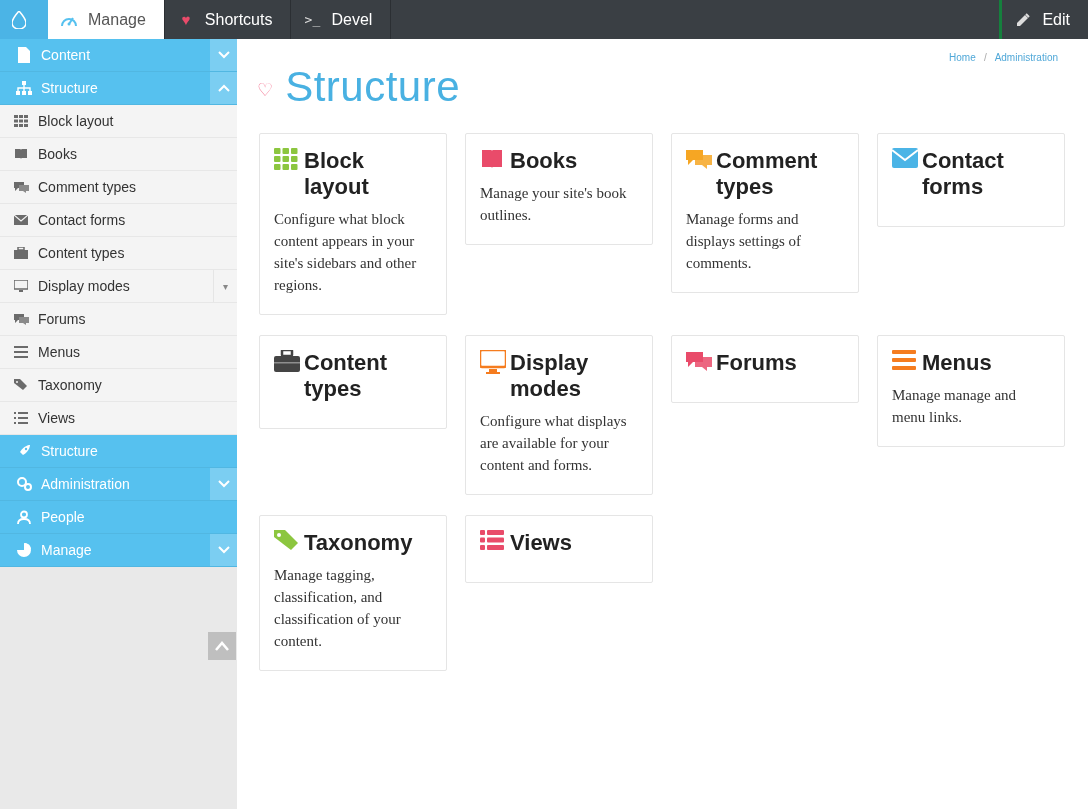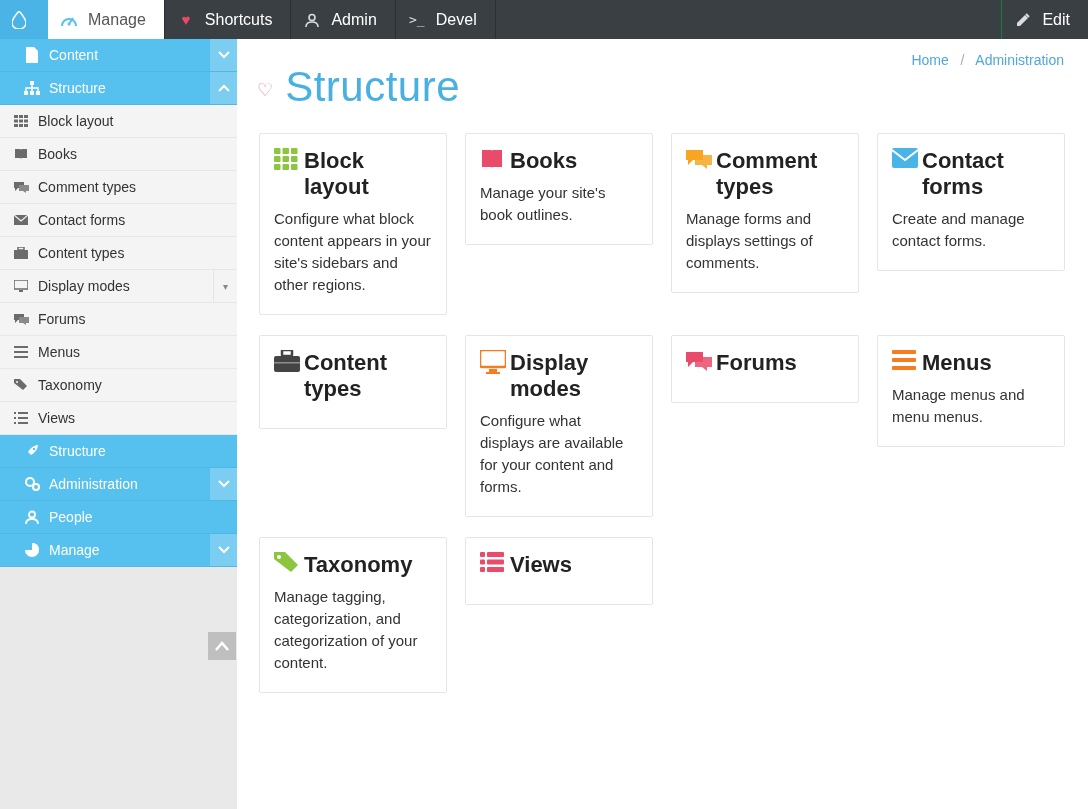--- a/index.html
+++ b/index.html
@@ -6,47 +6,47 @@
 html, body { width: 1088px; height: 809px; font-family: "Helvetica Neue", Arial, sans-serif; background: #f0f0f0; overflow: hidden; }
 a { text-decoration: none; }
 
 
 .toolbar { height: 39px; background: #3a3f44; display: flex; align-items: stretch; color: #fff; font-size: 16px; }
 .toolbar .tb-item { display: flex; align-items: center; padding: 0 18px 0 12px; cursor: pointer; border-right: 1px solid #2b2f33; }
 .toolbar .tb-item.logo { background: #4bb4e6; padding: 0 10px; border: none; }
 .toolbar .tb-item.active { background: #fff; color: #555; }
 .toolbar .tb-item .icon { width: 18px; display: inline-flex; justify-content: center; margin-right: 10px; font-size: 15px; }
 .toolbar .spacer { flex: 1; }
-.toolbar .tb-item.edit { border-left: 1px solid #15803d; border-right: none; }
+.toolbar .tb-item.edit { border-left: 3px solid #15803d; border-right: none; }
 
 
 .sidebar { position: absolute; top: 39px; left: 0; width: 237px; bottom: 0; background: #e9e9e9; }
-.sidebar .sb-item { display: flex; align-items: center; height: 33px; padding-left: 21px; font-size: 14px; color: #333; border-bottom: 1px solid rgba(0,0,0,0.05); cursor: pointer; position: relative; }
+.sidebar .sb-item { display: flex; align-items: center; height: 33px; padding-left: 13px; font-size: 14px; color: #333; border-bottom: 1px solid rgba(0,0,0,0.05); cursor: pointer; position: relative; }
 .sidebar .sb-item .icon { width: 22px; display: inline-flex; justify-content: center; color: #6b6b6b; font-size: 14px; }
 .sidebar .sb-item .label { padding-left: 6px; }
 .sidebar .sb-item.blue { background: #56c1ef; color: #fff; }
 .sidebar .sb-item.blue .icon { color: #fff; }
 .sidebar .sb-item .chev { position: absolute; right: 0; top: 0; width: 27px; height: 100%; display: flex; align-items: center; justify-content: center; background: rgba(255,255,255,0.22); color: #fff; }
 .sidebar .sb-item.sub { padding-left: 10px; background: #f4f4f4; }
 .sidebar .sb-item .mini-chev { position: absolute; right: 0; top: 0; width: 24px; height: 100%; display: flex; align-items: center; justify-content: center; color: #888; font-size: 10px; border-left: 1px solid rgba(0,0,0,0.06); }
 
 
 .main { position: absolute; left: 237px; right: 0; top: 39px; bottom: 0; background: #fff; }
-.breadcrumb { position: absolute; top: 13px; right: 24px; font-size: 14px; color: #aaa; }
+.breadcrumb { position: absolute; top: 13px; right: 30px; font-size: 10px; color: #aaa; }
 .breadcrumb a { color: #50a8d8; }
 .page-title-row { display: flex; align-items: center; padding: 24px 0 0 20px; }
 .page-title-row .heart { color: #f47f9a; font-size: 18px; margin-right: 12px; margin-top: 6px; }
 .page-title { font-size: 42px; font-weight: 300; color: #49b1e2; letter-spacing: 0.5px; }
 
 .cards { padding: 22px 22px 0 22px; display: grid; grid-template-columns: repeat(4, 188px); grid-auto-rows: auto; gap: 20px 18px; align-items: start; }
 .card { background: #fff; border: 1px solid #e5e5e5; border-radius: 2px; padding: 14px 14px 18px 14px; }
 .card-head { display: flex; align-items: flex-start; margin-bottom: 8px; }
 .card-head .cicon { width: 30px; font-size: 22px; line-height: 26px; flex-shrink: 0; }
 .card-head .ctitle { font-size: 22px; font-weight: 700; color: #222; line-height: 26px; }
-.card-desc { font-size: 15px; color: #333; line-height: 22px; }
+.card-desc { font-size: 15px; color: #333; line-height: 22px; font-family: Liberation Serif, serif; }
 
 
 .c-green  { color: #8cc63f; }
 .c-pink   { color: #e94b6a; }
 .c-orange { color: #f6a623; }
 .c-blue   { color: #4bb4e6; }
 .c-dark   { color: #444; }
 .c-orange2{ color: #f57c1f; }
 .c-red    { color: #e94b6a; }
 .c-menu   { color: #f57c1f; }
@@ -73,29 +73,20 @@
           <path d="M1 13 A7 7 0 0 1 15 13" fill="none" stroke="currentColor" stroke-width="2"></path>
           <circle cx="8" cy="11" r="1.5" fill="currentColor"></circle>
           <line x1="8" y1="11" x2="12" y2="5" stroke="currentColor" stroke-width="2"></line>
         </svg>
     </span>
     <span>Manage</span>
   </div>
   <div class="tb-item">
     <span class="icon" style="color:#e94b6a;">♥</span>
     <span>Shortcuts</span>
-  </div>
-  <div class="tb-item">
-    <span class="icon">
-      <svg width="14" height="14" viewBox="0 0 14 14">
-          <circle cx="7" cy="4.5" r="3" fill="none" stroke="#ddd" stroke-width="1.6"></circle>
-          <path d="M1 14 C1 10 4 9 7 9 C10 9 13 10 13 14" fill="none" stroke="#ddd" stroke-width="1.6"></path>
-        </svg>
-    </span>
-    <span>Admin</span>
   </div>
   <div class="tb-item">
     <span class="icon" style="color:#ddd;font-family:monospace;font-size:13px;">&gt;_</span>
     <span>Devel</span>
   </div>
   <div class="spacer"></div>
   <div class="tb-item edit">
     <span class="icon">
       <svg width="14" height="14" viewBox="0 0 14 14">
           <path d="M1 13 L1 10 L9 2 L12 5 L4 13 Z" fill="#ddd"></path>
@@ -351,21 +342,20 @@
     <div class="card">
       <div class="card-head">
         <span class="cicon c-blue">
           <svg width="26" height="20" viewBox="0 0 26 20">
               <rect x="0" y="0" width="26" height="20" rx="2" fill="currentColor"></rect>
               <path d="M0 2 L13 12 L26 2" fill="none" stroke="#fff" stroke-width="2"></path>
             </svg>
         </span>
         <span class="ctitle">Contact forms</span>
       </div>
-      <div class="card-desc">Create and manage contact forms.</div>
     </div>
 
     <div class="card">
       <div class="card-head">
         <span class="cicon c-dark">
           <svg width="26" height="22" viewBox="0 0 26 22">
               <rect x="0" y="6" width="26" height="16" rx="2" fill="currentColor"></rect>
               <rect x="8" y="0" width="10" height="6" rx="1" fill="none" stroke="currentColor" stroke-width="2.5"></rect>
               <rect x="0" y="12" width="26" height="1.5" fill="#fff" opacity="0.4"></rect>
             </svg>
@@ -404,34 +394,34 @@
       <div class="card-head">
         <span class="cicon c-menu">
           <svg width="24" height="20" viewBox="0 0 24 20">
               <rect x="0" y="0" width="24" height="4" rx="1" fill="currentColor"></rect>
               <rect x="0" y="8" width="24" height="4" rx="1" fill="currentColor"></rect>
               <rect x="0" y="16" width="24" height="4" rx="1" fill="currentColor"></rect>
             </svg>
         </span>
         <span class="ctitle">Menus</span>
       </div>
-      <div class="card-desc">Manage menus and menu menus.</div>
+      <div class="card-desc">Manage manage and menu links.</div>
     </div>
 
     <div class="card">
       <div class="card-head">
         <span class="cicon c-green">
           <svg width="26" height="22" viewBox="0 0 26 22">
               <path d="M0 0 H11 L24 13 L17 20 L0 7 Z" fill="currentColor"></path>
               <circle cx="5" cy="5" r="2" fill="#fff"></circle>
             </svg>
         </span>
         <span class="ctitle">Taxonomy</span>
       </div>
-      <div class="card-desc">Manage tagging, categorization, and categorization of your content.</div>
+      <div class="card-desc">Manage tagging, classification, and classification of your content.</div>
     </div>
 
     <div class="card">
       <div class="card-head">
         <span class="cicon c-red">
           <svg width="24" height="20" viewBox="0 0 24 20">
               <rect x="0" y="0" width="5" height="5" rx="1" fill="currentColor"></rect>
               <rect x="7" y="0" width="17" height="5" rx="1" fill="currentColor"></rect>
               <rect x="0" y="7.5" width="5" height="5" rx="1" fill="currentColor"></rect>
               <rect x="7" y="7.5" width="17" height="5" rx="1" fill="currentColor"></rect>

